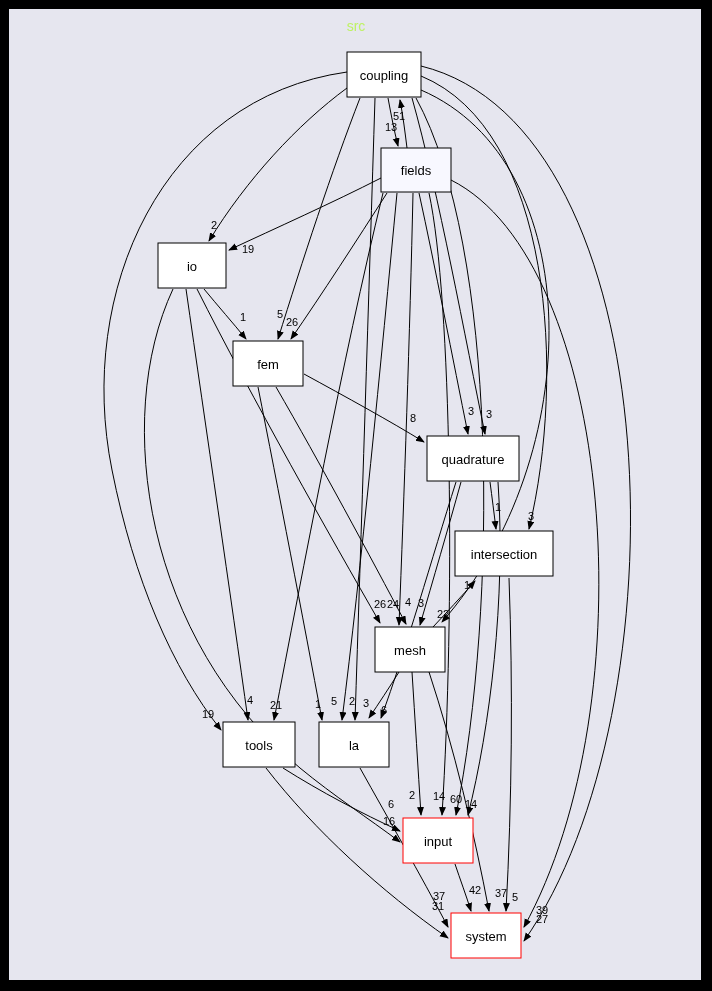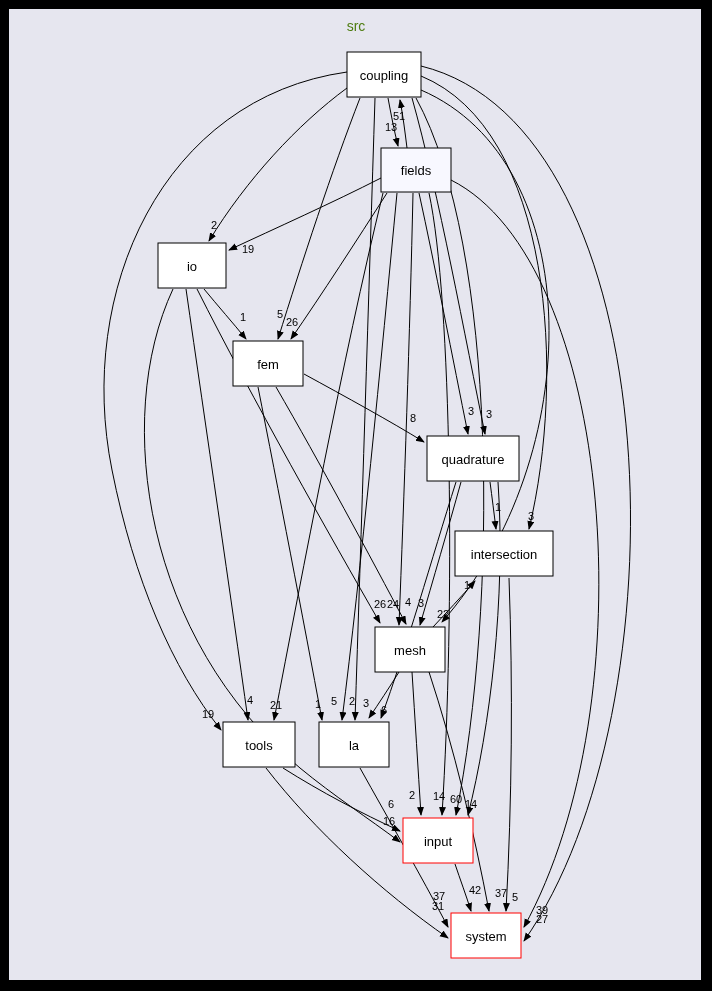--- a/index.html
+++ b/index.html
@@ -18,21 +18,21 @@
     background: #e6e6ef;
     border: 1px solid #000;
     box-sizing: border-box;
   }
   .graph-title {
     position: absolute;
     left: 0; top: 18px;
     width: 712px;
     text-align: center;
     font-size: 14px;
-    color: #4d7c0f;
+    color: #bef264;
   }
   svg.graph {
     position: absolute;
     left: 0; top: 0;
     width: 712px; height: 991px;
   }
   .node { cursor: pointer; }
   .node text {
     font-family: "Liberation Sans", sans-serif;
     font-size: 13px;

